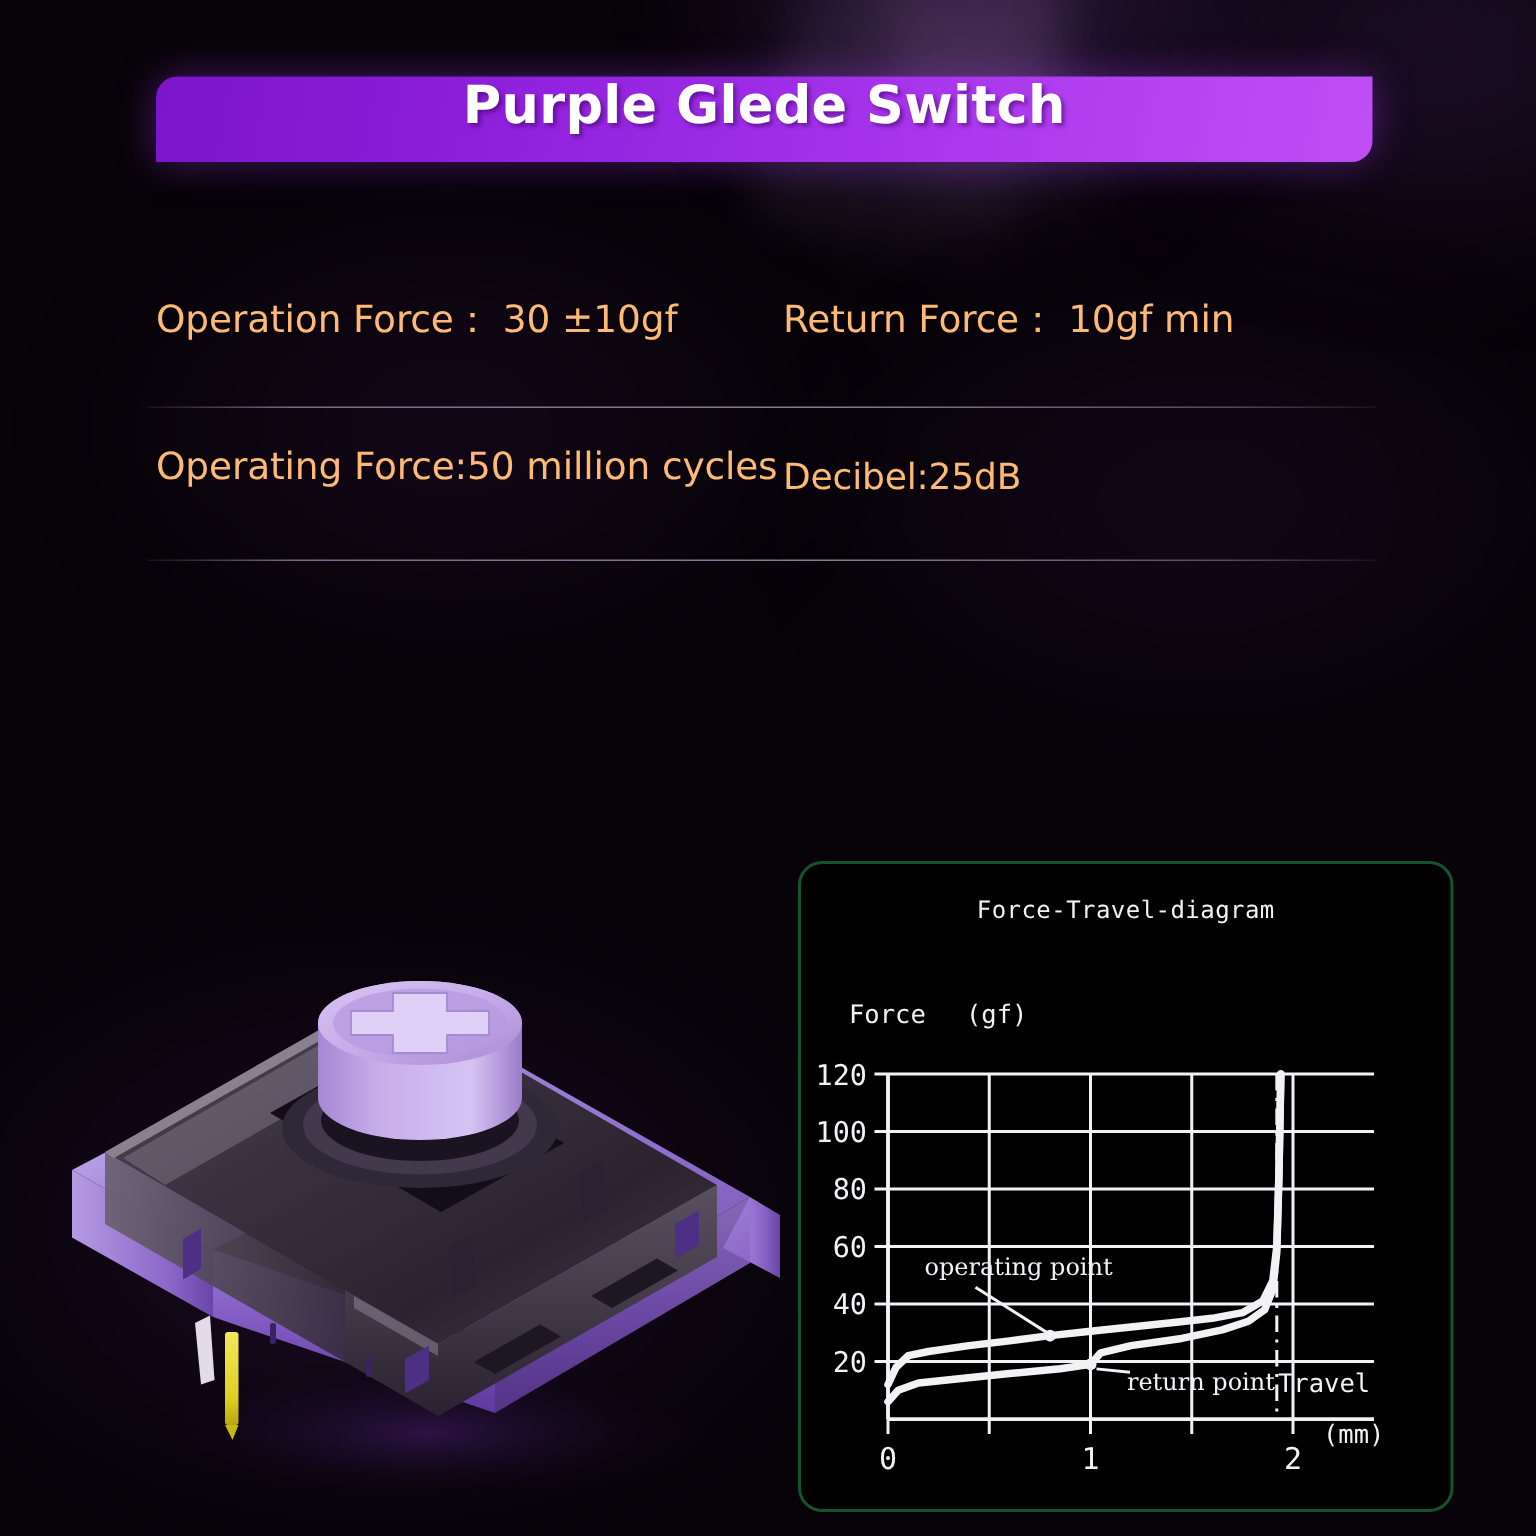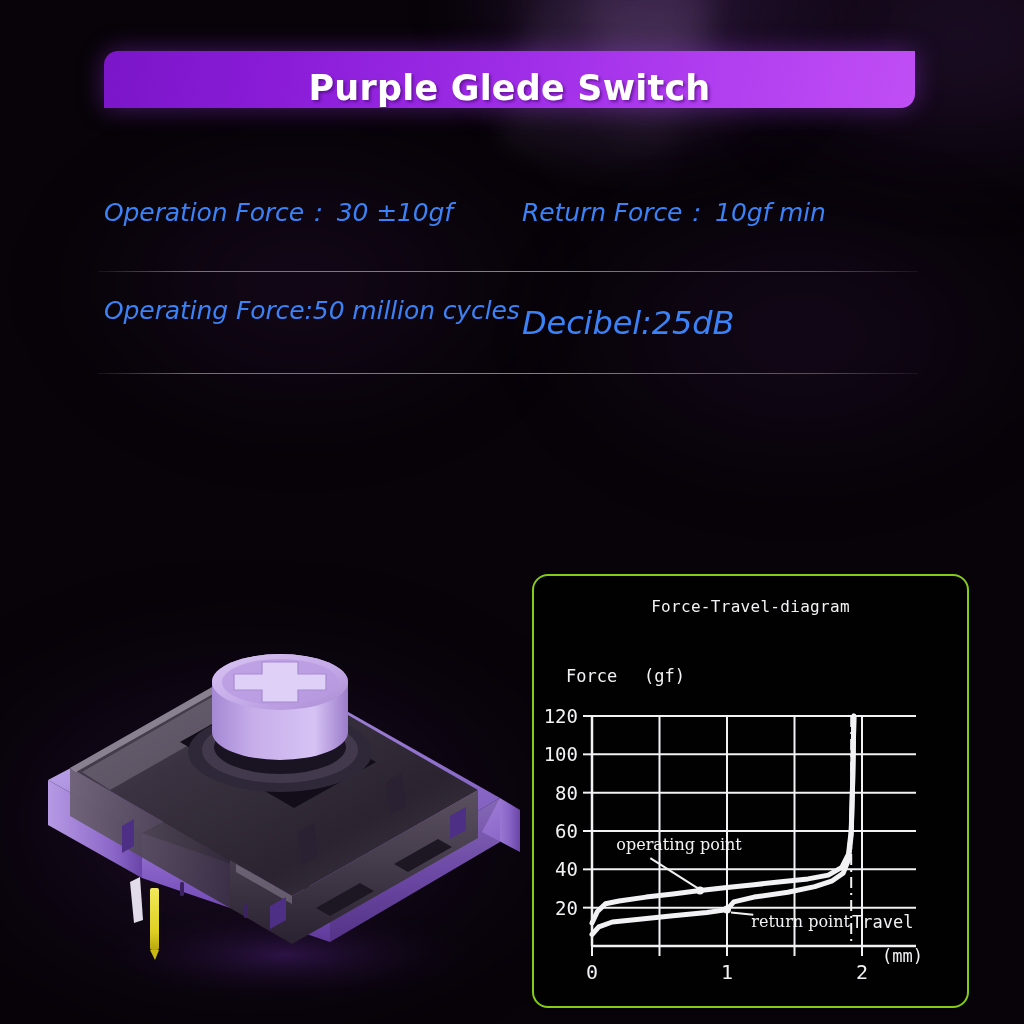--- a/index.html
+++ b/index.html
@@ -72,21 +72,21 @@
   }
 
   
   #title-banner {
     position: absolute;
     left: 104px; top: 51px;
     width: 811px; height: 57px;
     background: linear-gradient(100deg, #7b16c9 0%, #8a1cd8 22%, #a02ee8 52%, #b340f0 78%, #c04ef5 100%);
     border-radius: 14px 0 14px 0;
     display: flex;
-    align-items: flex-end;
+    align-items: flex-start;
     justify-content: center;
     box-shadow: 0 0 26px rgba(150,50,220,0.45);
   }
   #title-text {
     color: #ffffff;
     font-family: "DejaVu Sans", sans-serif;
     font-weight: 700;
     font-size: 35px;
     letter-spacing: 0.2px;
     text-shadow: 2px 2px 3px rgba(60,0,100,0.55);
@@ -104,50 +104,49 @@
     height: 102px;
   }
   .spec-row .rule {
     position: absolute;
     left: 0; right: 0; bottom: 0;
     height: 1px;
     background: linear-gradient(90deg, rgba(150,130,170,0.10) 0%, rgba(185,170,200,0.62) 12%, rgba(185,170,200,0.72) 55%, rgba(170,155,190,0.45) 88%, rgba(150,130,170,0.10) 100%);
   }
   .cell {
     position: absolute;
-    color: #3b82f6;
+    color: #fdba74;
     font-family: "DejaVu Sans", sans-serif;
     font-size: 25px;
     font-weight: 400;
     white-space: nowrap;
     letter-spacing: -0.1px;
-    font-style: italic;
   }
   .cell-left  { left: 6px; }
   .cell-right { left: 424px; }
 
   .r0 .cell { top: 26px; }
   .r1 .cell { top: 26px; }
   .r2 .cell-left  { top: 24px; }
-  .r2 .cell-right { top: 32px; font-size: 32px; }
+  .r2 .cell-right { top: 32px; font-size: 24px; }
 
   
   #switch-art {
     position: absolute;
     left: 30px; top: 620px;
     width: 500px; height: 390px;
   }
   #switch-art svg { display: block; }
 
   
   #chart-card {
     position: absolute;
     left: 532px; top: 574px;
     width: 437px; height: 434px;
-    border: 2px solid #84cc16;
+    border: 2px solid #14532d;
     border-radius: 16px;
     background: #020102;
   }
   #chart-title {
     position: absolute;
     left: 0; right: 0; top: 21px;
     text-align: center;
     color: #f2f2f4;
     font-family: "DejaVu Sans Mono", monospace;
     font-size: 16px;

